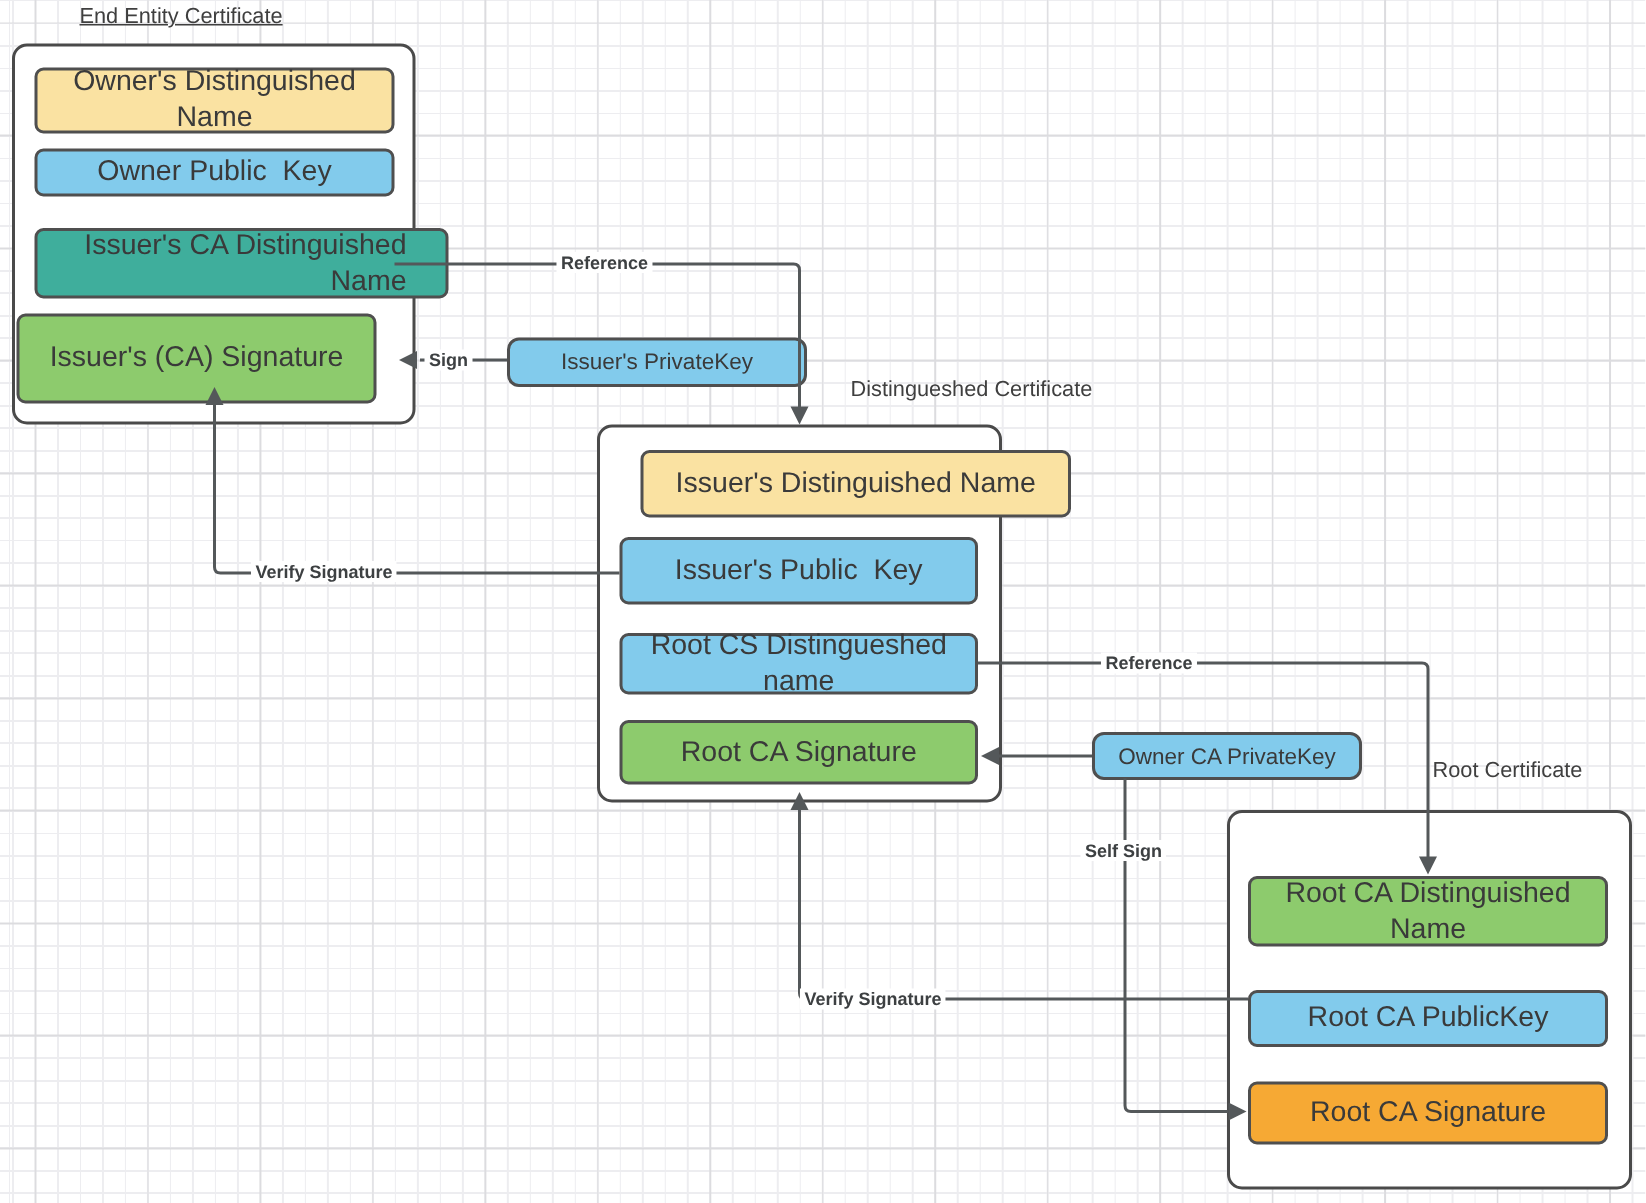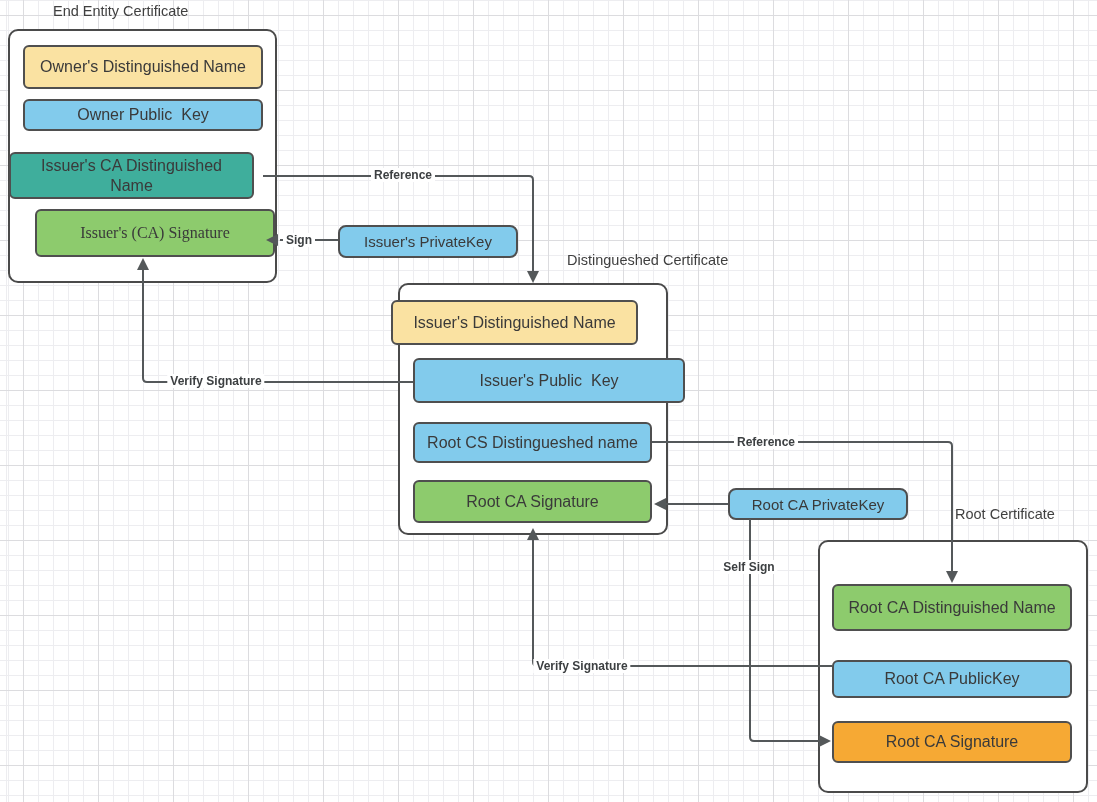--- a/index.html
+++ b/index.html
@@ -20,21 +20,21 @@
     box-sizing:border-box; z-index:1;
   }
   .group-title {
     position:absolute; font-size:14.5px; color:#3f3f3f; z-index:2;
     white-space:nowrap;
   }
   .field {
     position:absolute; box-sizing:border-box;
     border:2px solid #4f4f4f; border-radius:6px;
     display:flex; align-items:center; justify-content:center;
-    text-align:center; font-size:16px; color:#3a3a3a;
+    text-align:center; font-size:19px; color:#3a3a3a;
     line-height:1.25; z-index:3; white-space:pre-wrap; padding:0 8px;
   }
   .field.wrap2 { padding:0 26px; }
   .key-node {
     position:absolute; box-sizing:border-box;
     border:2px solid #4f4f4f; border-radius:8px;
     display:flex; align-items:center; justify-content:center;
     text-align:center; font-size:15px; color:#3a3a3a; z-index:3;
     white-space:pre-wrap;
   }
@@ -46,39 +46,39 @@
     position:absolute; transform:translate(-50%,-50%);
     font-size:12px; font-weight:bold; color:#3d4042;
     background:#ffffff; padding:0 3px; z-index:11; white-space:nowrap;text-align:center;
   }
 </style>
 </head>
 <body>
 
 <div class="canvas">
 
-  <div class="group-title" style="left:53px; top:3px;">End Entity Certificate</div>
+  <div class="group-title" style="left:53px; top:3px;text-decoration:underline;">End Entity Certificate</div>
   <div class="group-title" style="left:567px; top:252px;">Distingueshed Certificate</div>
   <div class="group-title" style="left:955px; top:506px;">Root Certificate</div>
 
   <div class="outer-box" style="left:8px; top:29px; width:269px; height:254px;"></div>
   <div class="field" style="left: 23px; top: 45px; width: 240px; height: 44px; background: rgb(250, 226, 162);">Owner's Distinguished Name</div>
   <div class="field" style="left: 23px; top: 99px; width: 240px; height: 32px; background: rgb(130, 203, 236);">Owner Public  Key</div>
-  <div class="field wrap2" style="left: 9px; top: 152px; width: 245px; height: 47px; background: rgb(63, 174, 156);">Issuer's CA Distinguished Name</div>
-  <div class="field" style="left: 35px; top: 209px; width: 240px; height: 48px; background: rgb(141, 203, 109); font-family: Liberation Serif, serif;">Issuer's (CA) Signature</div>
+  <div class="field wrap2" style="left: 23px; top: 152px; width: 276px; height: 47px; background: rgb(63, 174, 156); text-align: right;">Issuer's CA Distinguished Name</div>
+  <div class="field" style="left: 11px; top: 209px; width: 240px; height: 60px; background: rgb(141, 203, 109);">Issuer's (CA) Signature</div>
 
-  <div class="key-node" style="left: 338px; top: 225px; width: 180px; height: 33px; background: rgb(130, 203, 236);">Issuer's PrivateKey</div>
+  <div class="key-node" style="left: 338px; top: 225px; width: 200px; height: 33px; background: rgb(130, 203, 236);">Issuer's PrivateKey</div>
 
   <div class="outer-box" style="left:398px; top:283px; width:270px; height:252px;"></div>
-  <div class="field" style="left: 391px; top: 300px; width: 247px; height: 45px; background: rgb(250, 226, 162);">Issuer's Distinguished Name</div>
-  <div class="field" style="left: 413px; top: 358px; width: 272px; height: 45px; background: rgb(130, 203, 236);">Issuer's Public  Key</div>
+  <div class="field" style="left: 427px; top: 300px; width: 287px; height: 45px; background: rgb(250, 226, 162);">Issuer's Distinguished Name</div>
+  <div class="field" style="left: 413px; top: 358px; width: 239px; height: 45px; background: rgb(130, 203, 236);">Issuer's Public  Key</div>
   <div class="field" style="left: 413px; top: 422px; width: 239px; height: 41px; background: rgb(130, 203, 236);">Root CS Distingueshed name</div>
   <div class="field" style="left: 413px; top: 480px; width: 239px; height: 43px; background: rgb(141, 203, 109);">Root CA Signature</div>
 
-  <div class="key-node" style="left: 728px; top: 488px; width: 180px; height: 32px; background: rgb(130, 203, 236);">Root CA PrivateKey</div>
+  <div class="key-node" style="left: 728px; top: 488px; width: 180px; height: 32px; background: rgb(130, 203, 236);">Owner CA PrivateKey</div>
 
   <div class="outer-box" style="left:818px; top:540px; width:270px; height:253px;"></div>
   <div class="field" style="left: 832px; top: 584px; width: 240px; height: 47px; background: rgb(141, 203, 109);">Root CA Distinguished Name</div>
   <div class="field" style="left: 832px; top: 660px; width: 240px; height: 38px; background: rgb(130, 203, 236);">Root CA PublicKey</div>
   <div class="field" style="left: 832px; top: 721px; width: 240px; height: 42px; background: rgb(246, 169, 52);">Root CA Signature</div>
 
   <svg class="connectors" viewBox="0 0 1097 802" xmlns="http://www.w3.org/2000/svg">
     <g fill="none" stroke-width="2" stroke-linejoin="round" stroke="#54585A">
       <path d="M263 176 H529 Q533 176 533 180 V272"></path>
       <path d="M338 240 H280"></path>

